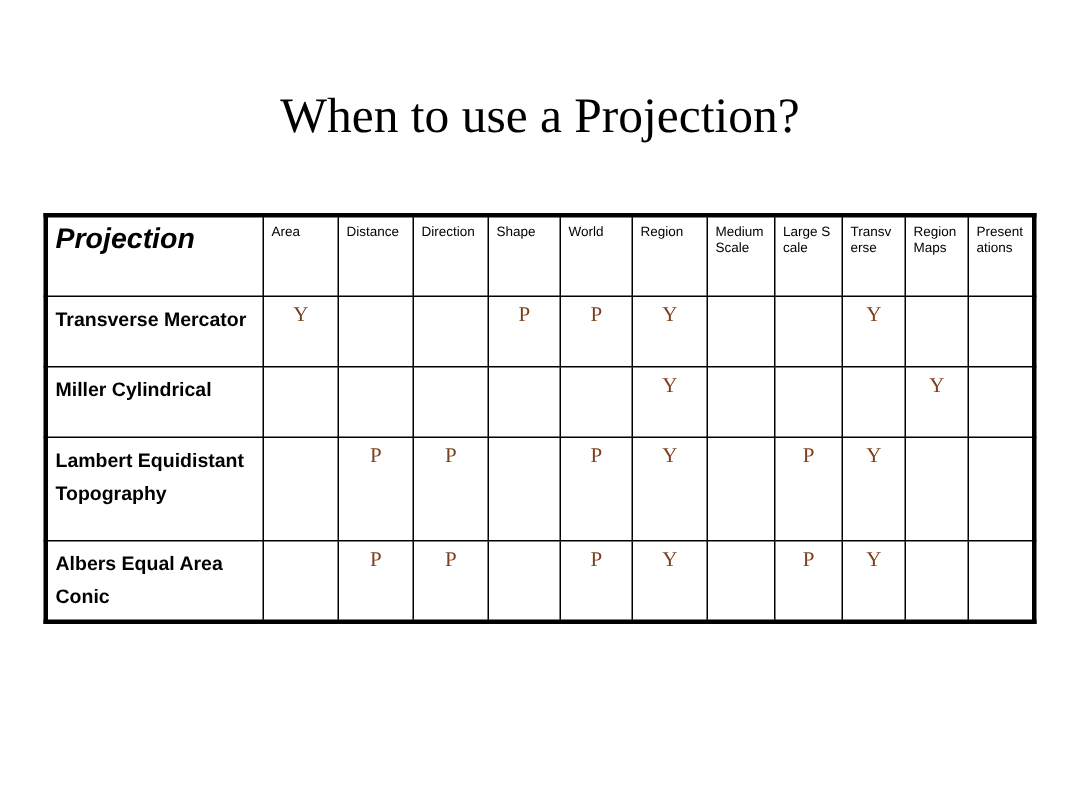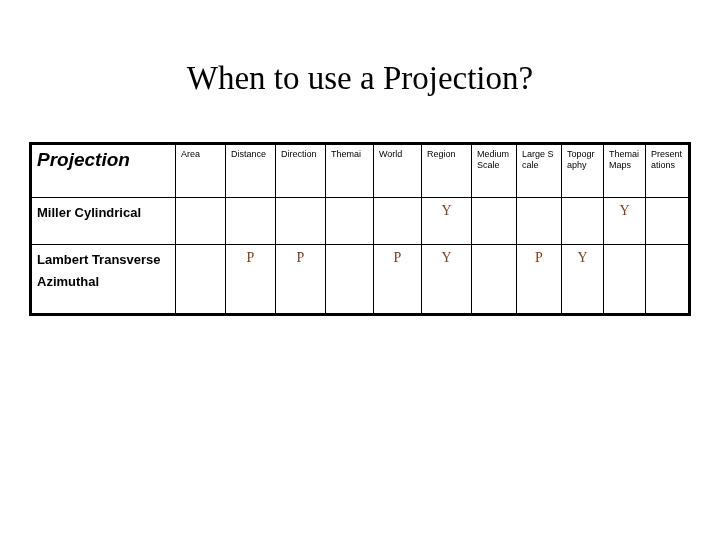--- a/index.html
+++ b/index.html
@@ -134,45 +134,73 @@
       <col style="width:42px">
       <col style="width:42px">
       <col style="width:44px">
     </colgroup>
     <tbody id="matrix-body">
         <tr class="head">
           <td class="proj-head">Projection</td>
           <td class="col-head">Area</td>
           <td class="col-head">Distance</td>
           <td class="col-head">Direction</td>
-          <td class="col-head">Themai</td>
+          <td class="col-head">Shape</td>
           <td class="col-head">World</td>
           <td class="col-head">Region</td>
           <td class="col-head">Medium Scale</td>
           <td class="col-head">Large Scale</td>
-          <td class="col-head">Topography</td>
-          <td class="col-head">Themai Maps</td>
+          <td class="col-head">Transverse</td>
+          <td class="col-head">Region Maps</td>
           <td class="col-head">Presentations</td>
+        </tr>
+        <tr class="r-h1">
+          <td class="row-label">Transverse Mercator</td>
+          <td class="mark">Y</td>
+          <td class="mark"></td>
+          <td class="mark"></td>
+          <td class="mark">P</td>
+          <td class="mark">P</td>
+          <td class="mark">Y</td>
+          <td class="mark"></td>
+          <td class="mark"></td>
+          <td class="mark">Y</td>
+          <td class="mark"></td>
+          <td class="mark"></td>
         </tr>
         <tr class="r-h2">
           <td class="row-label">Miller Cylindrical</td>
           <td class="mark"></td>
           <td class="mark"></td>
           <td class="mark"></td>
           <td class="mark"></td>
           <td class="mark"></td>
           <td class="mark">Y</td>
           <td class="mark"></td>
           <td class="mark"></td>
           <td class="mark"></td>
           <td class="mark">Y</td>
           <td class="mark"></td>
         </tr>
         <tr class="r-h4">
-          <td class="row-label">Lambert Transverse Azimuthal</td>
+          <td class="row-label">Lambert Equidistant Topography</td>
+          <td class="mark"></td>
+          <td class="mark">P</td>
+          <td class="mark">P</td>
+          <td class="mark"></td>
+          <td class="mark">P</td>
+          <td class="mark">Y</td>
+          <td class="mark"></td>
+          <td class="mark">P</td>
+          <td class="mark">Y</td>
+          <td class="mark"></td>
+          <td class="mark"></td>
+        </tr>
+        <tr class="r-h5">
+          <td class="row-label">Albers Equal Area Conic</td>
           <td class="mark"></td>
           <td class="mark">P</td>
           <td class="mark">P</td>
           <td class="mark"></td>
           <td class="mark">P</td>
           <td class="mark">Y</td>
           <td class="mark"></td>
           <td class="mark">P</td>
           <td class="mark">Y</td>
           <td class="mark"></td>

